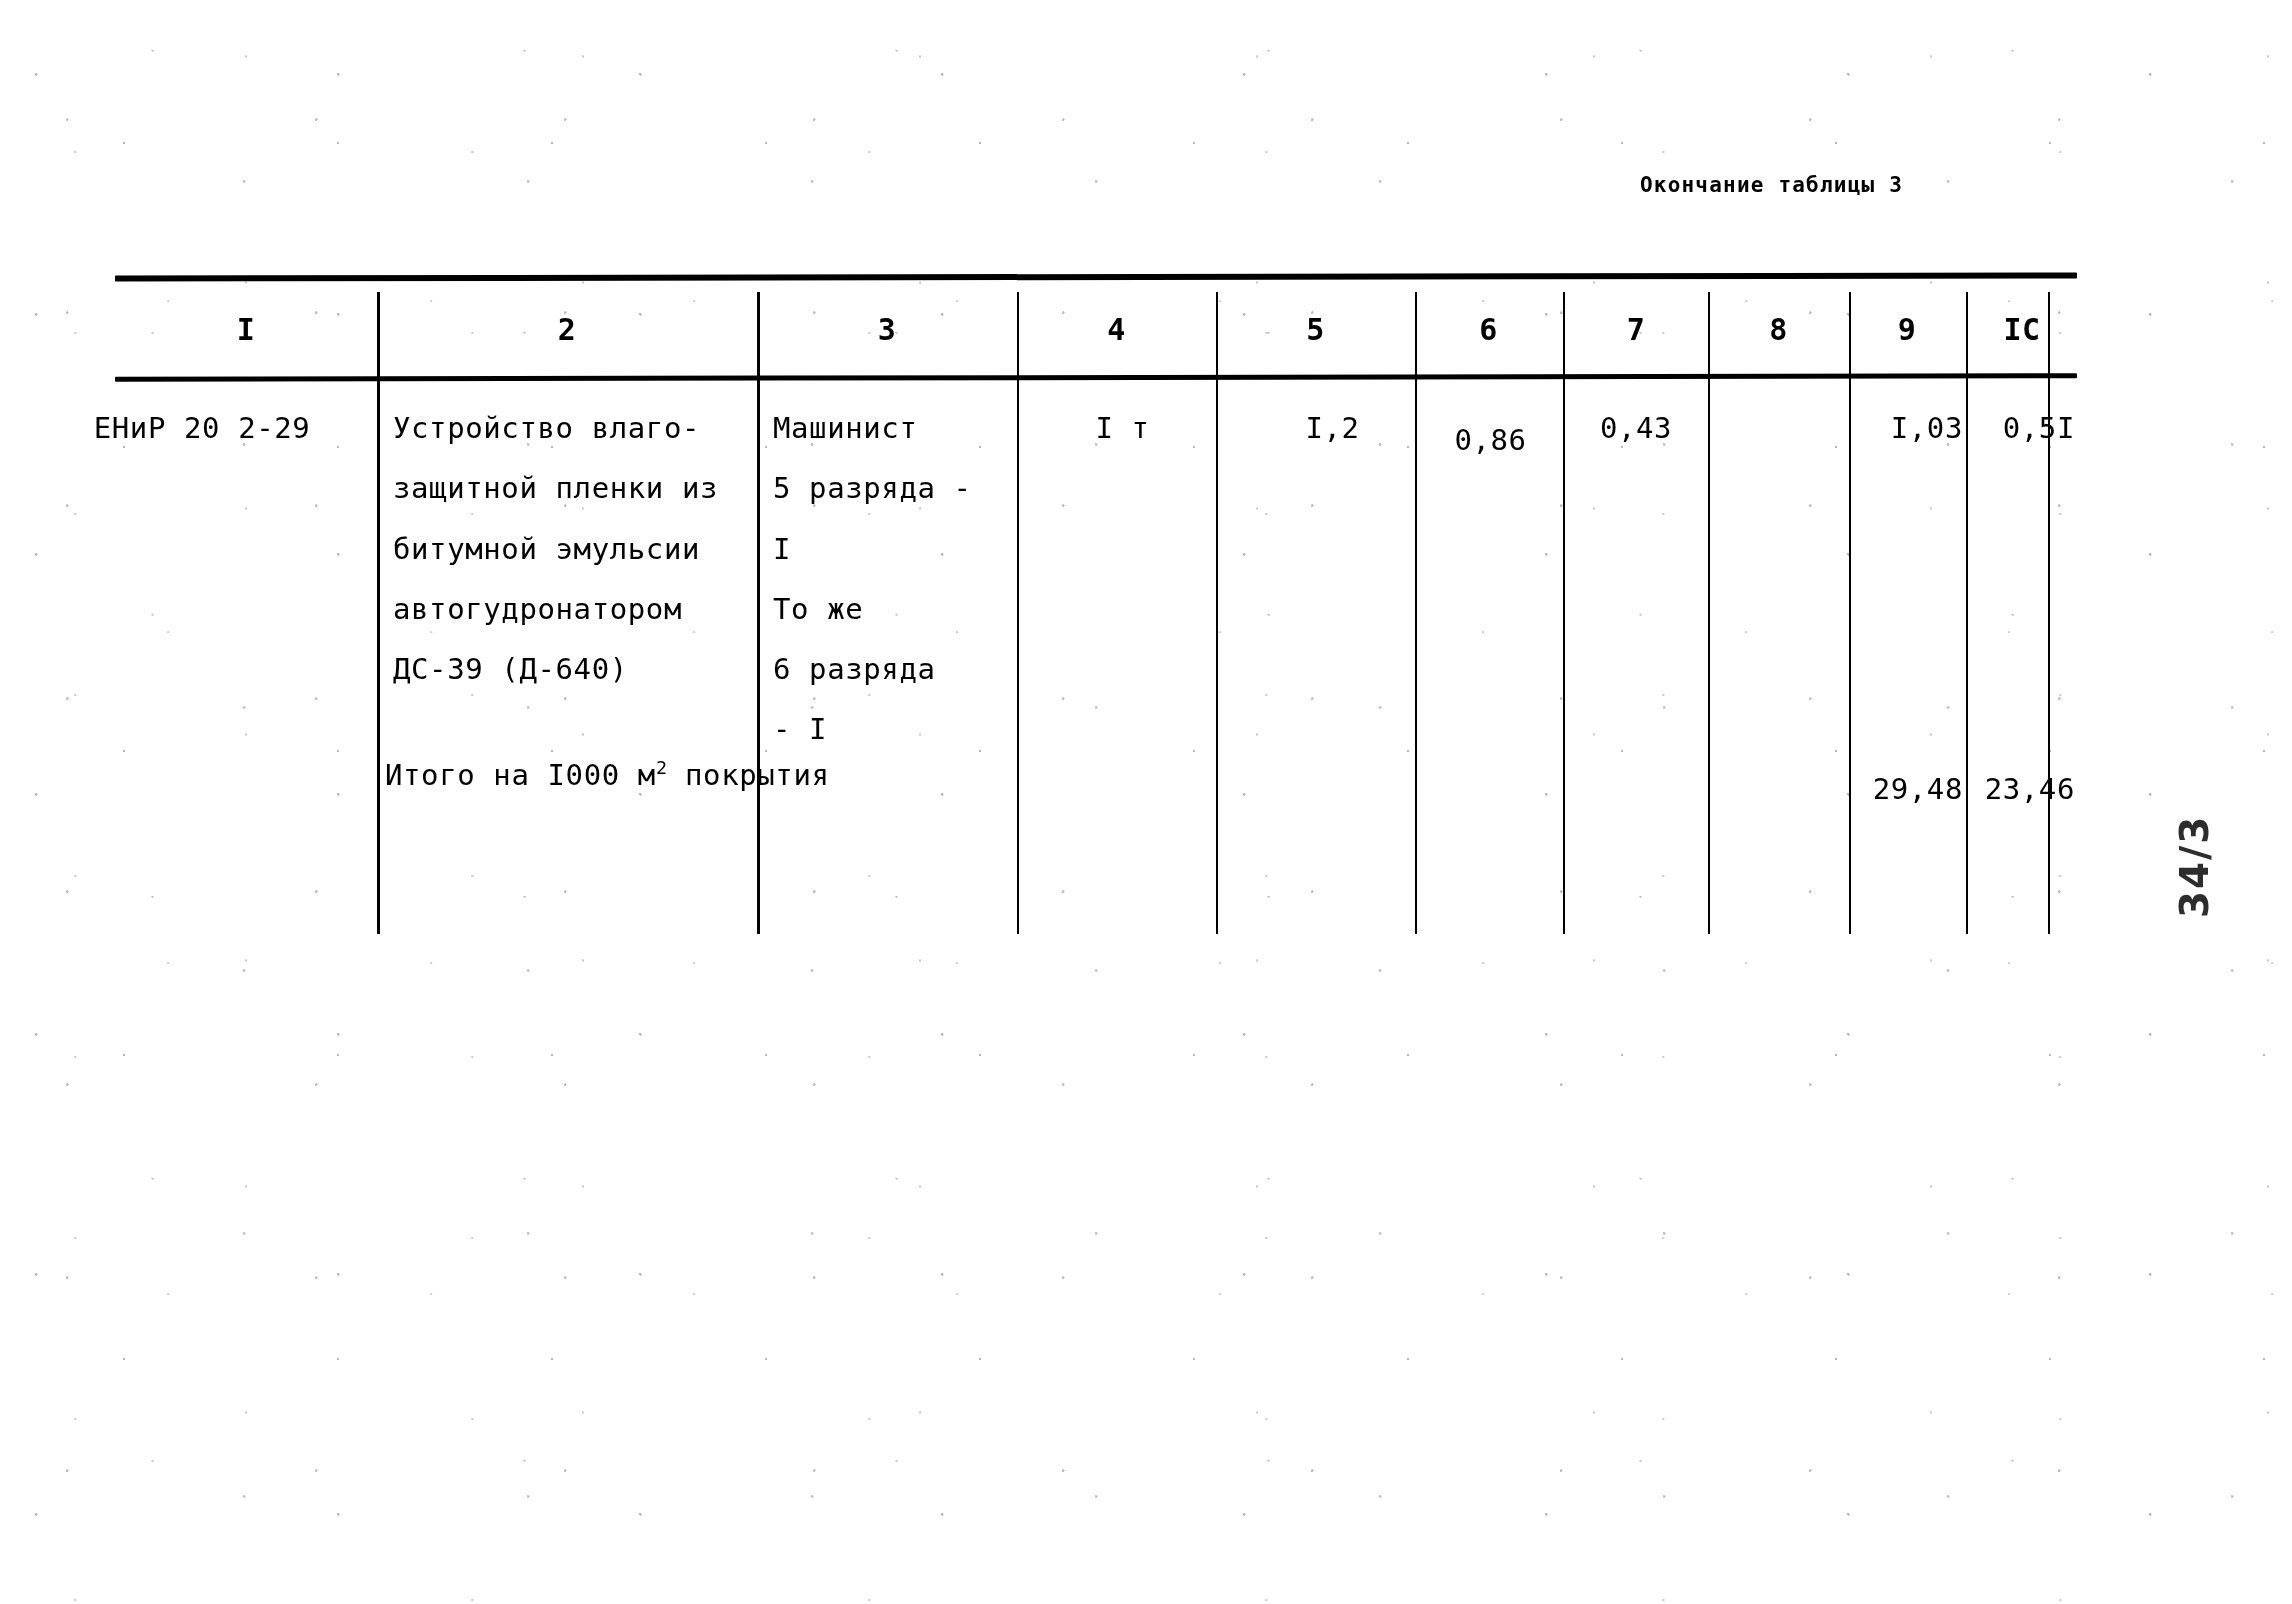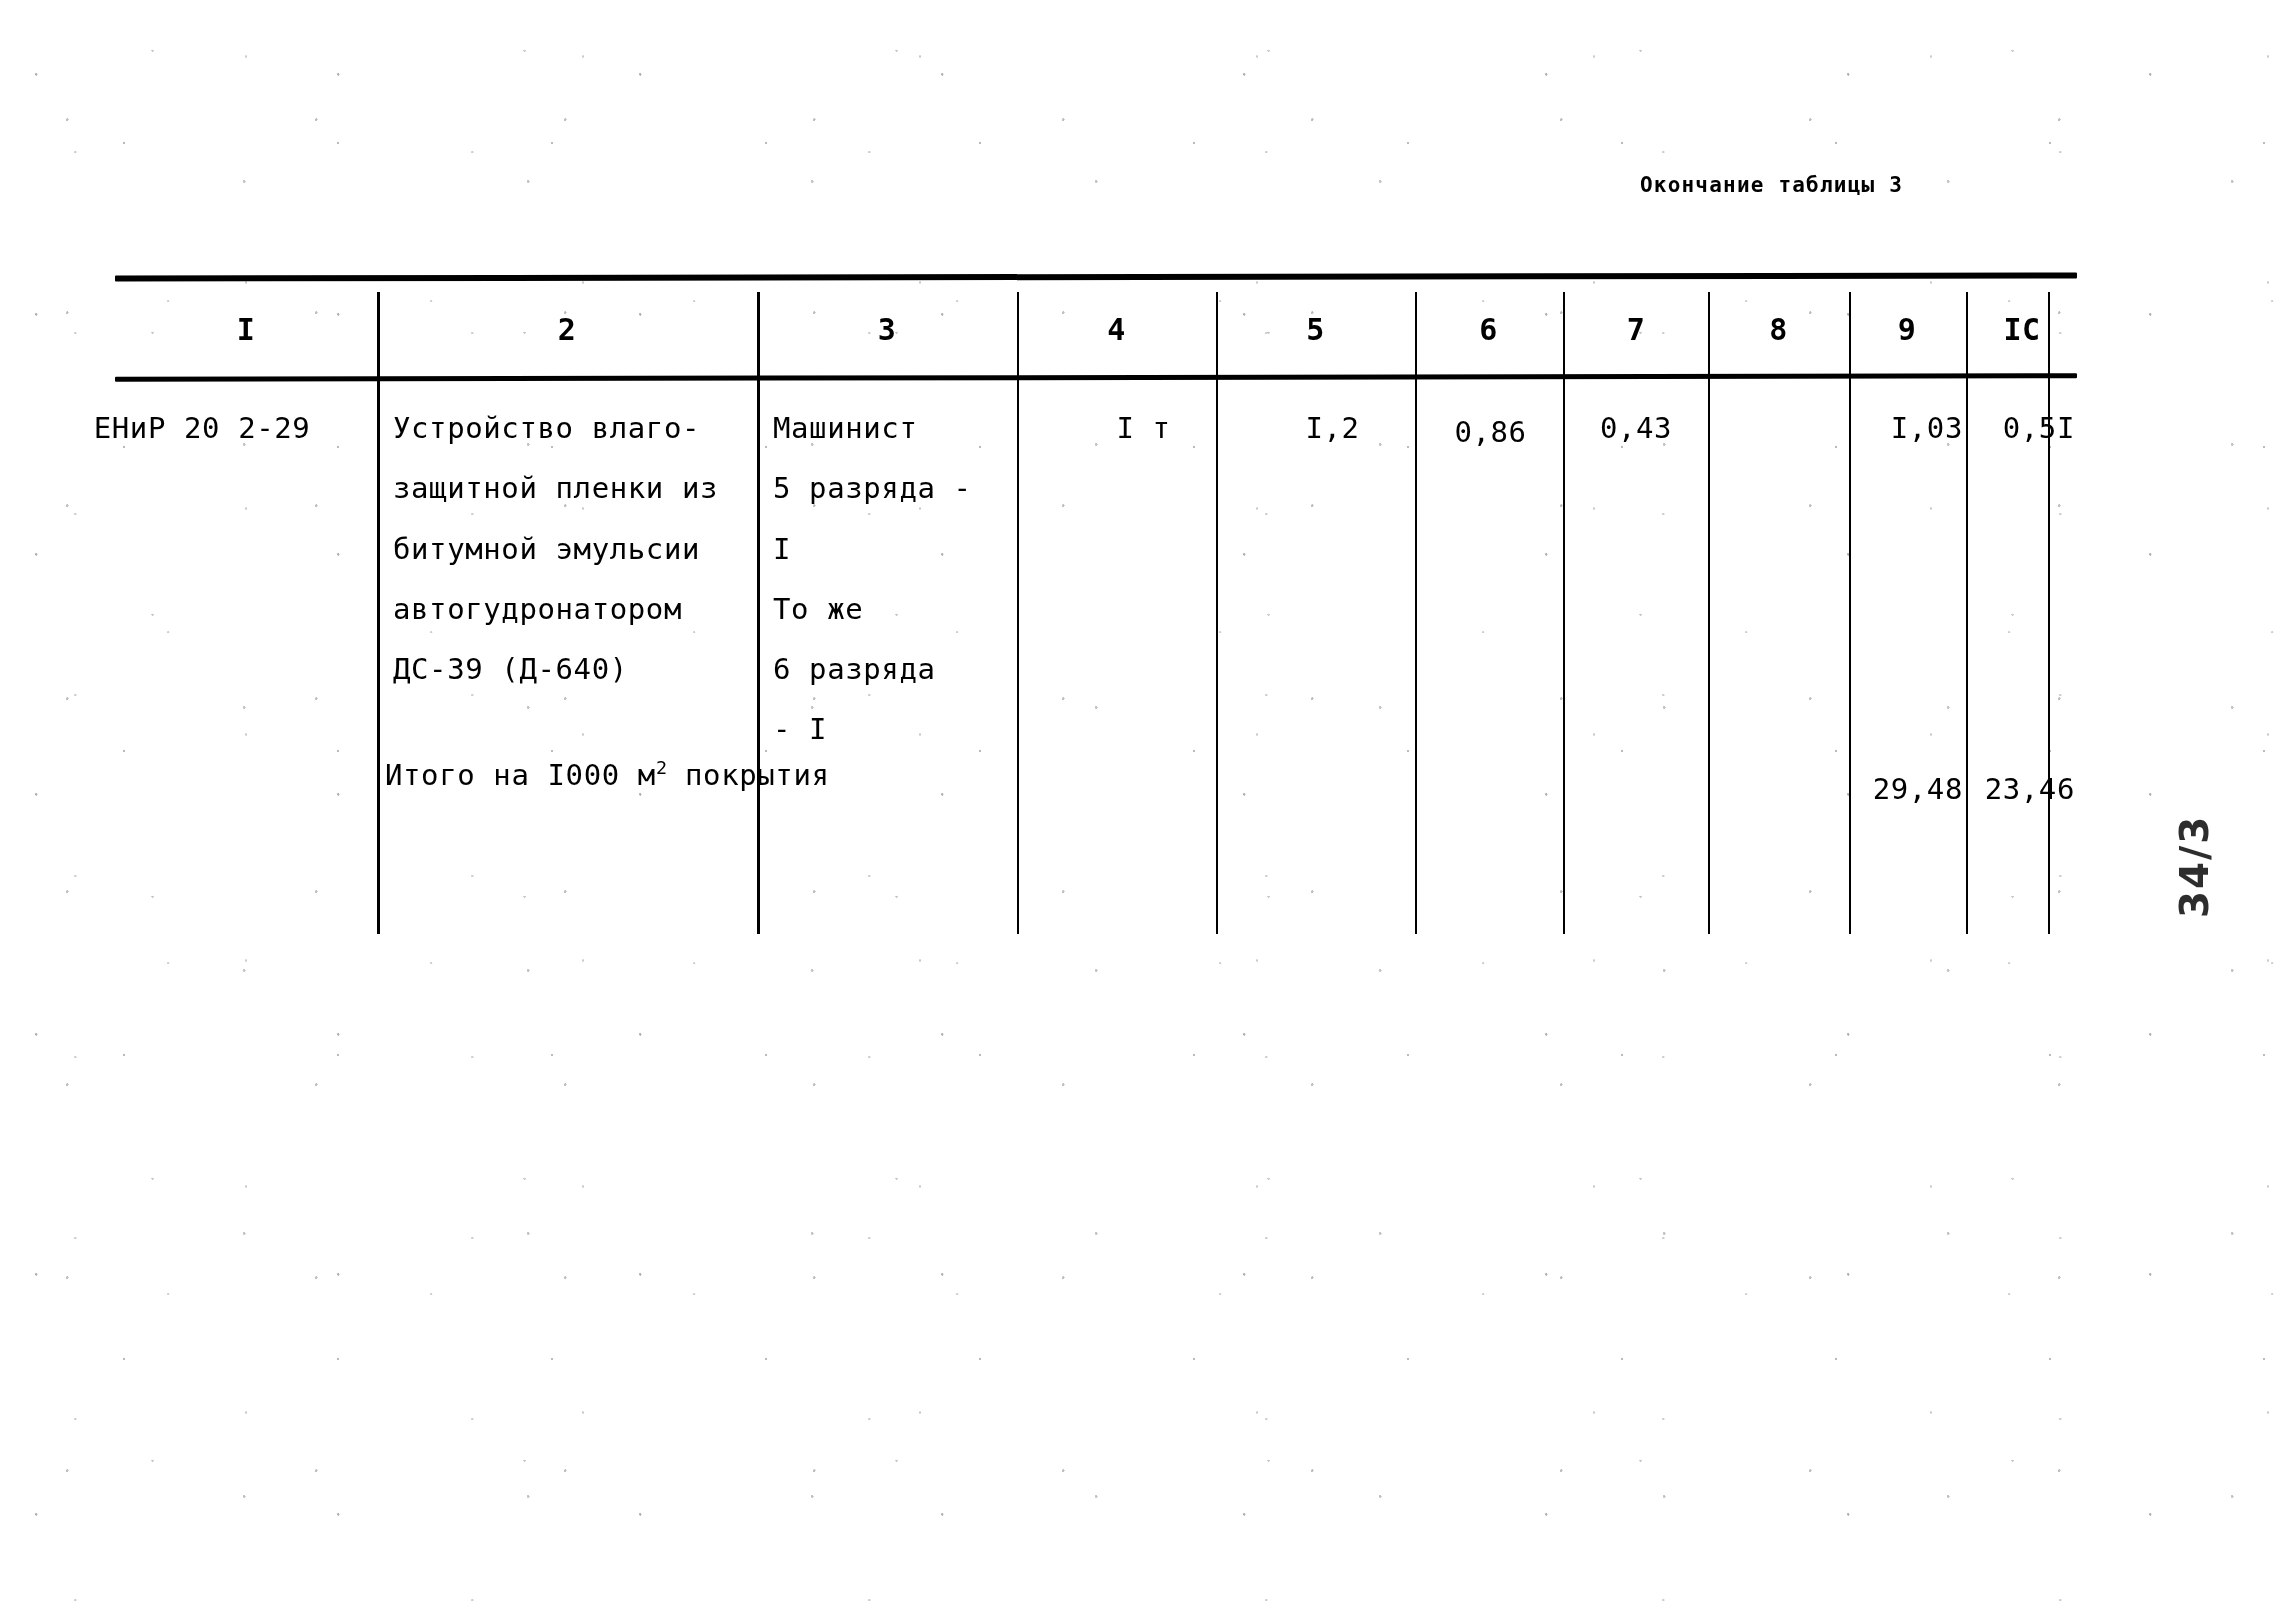--- a/index.html
+++ b/index.html
@@ -180,23 +180,23 @@
       <div class="cell" style="left:278px; top:305px;">автогудронатором</div>
       <div class="cell" style="left:278px; top:365px;">ДС-39 (Д-640)</div>
 
       <div class="cell" style="left:658px; top:124px;">Машинист</div>
       <div class="cell" style="left:658px; top:184px;">5 разряда -</div>
       <div class="cell" style="left:658px; top:245px;">I</div>
       <div class="cell" style="left:658px; top:305px;">То же</div>
       <div class="cell" style="left:658px; top:365px;">6 разряда</div>
       <div class="cell" style="left:658px; top:425px;">- I</div>
 
-      <div class="cell ctr" style="left:929px; top:124px; width:199px;">I т</div>
+      <div class="cell ctr" style="left:908px; top:124px; width:199px;">I т</div>
       <div class="cell ctr" style="left:1101px; top:124px; width:233px;">I,2</div>
-      <div class="cell ctr" style="left:1300px; top:128px; width:151px;">0,86</div>
+      <div class="cell ctr" style="left:1300px; top:136px; width:151px;">0,86</div>
       <div class="cell ctr" style="left:1448px; top:124px; width:146px;">0,43</div>
       <div class="cell ctr" style="left:1593px; top:124px; width:141px;"></div>
       <div class="cell num" style="left:1734px; top:124px; width:114px;">I,03</div>
       <div class="cell num" style="left:1851px; top:124px; width:109px;">0,5I</div>
     </div>
 
     <div>
       <div class="cell" style="left:270px; top:471px;text-align:center;"><span>Итого на I000 м</span><span class="sup">2</span><span> покрытия</span></div>
 
       <div class="cell num" style="left:1734px; top:485px; width:114px;">29,48</div>

